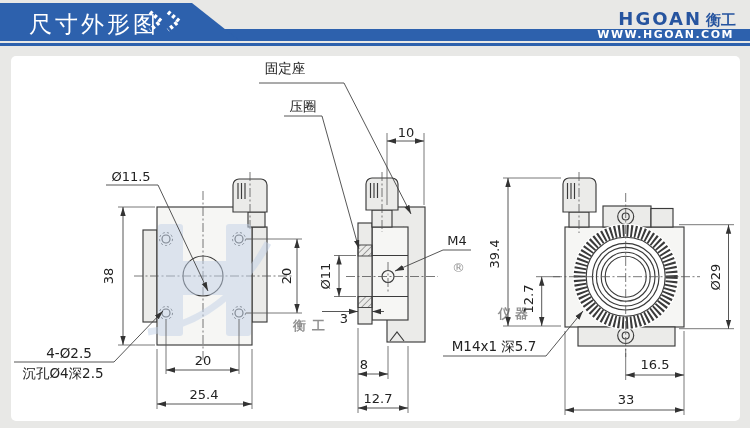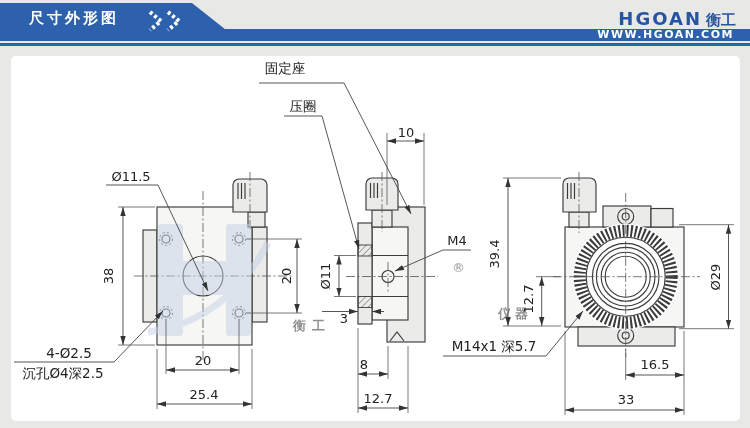--- a/index.html
+++ b/index.html
@@ -8,21 +8,21 @@
     background:#e8e8e6;font-family:"DejaVu Sans","Liberation Sans",sans-serif;
   }
   
   .hdr-bar{position:absolute;left:0;top:29px;width:750px;height:12px;background:#2d61ad;}
   .hdr-line{position:absolute;left:0;top:43px;width:750px;height:3px;background:#2d61ad;}
   .title-box{
     position:absolute;left:0;top:3px;width:240px;height:38px;background:#2d61ad;
     clip-path:polygon(0 0,192px 0,240px 100%,0 100%);
   }
   .title-text{
-    position:absolute;left:29px;top:9px;color:#fff;font-size:15px;font-weight:bold;
+    position:absolute;left:29px;top:9px;color:#fff;font-size:23px;font-weight:normal;
     letter-spacing:3px;
   }
   .chev{position:absolute;left:146px;top:9px;}
   .logo{position:absolute;right:14px;top:8px;color:#26549f;white-space:nowrap;}
   .logo .en{font-size:18px;font-weight:800;letter-spacing:2px;text-align:right;}
   .logo .cn{font-size:15px;font-weight:bold;margin-left:4px;}
   .site{
     position:absolute;right:16px;top:29px;height:16px;line-height:12px;color:#fff;
     font-size:11px;font-weight:bold;letter-spacing:1.5px;
   }

